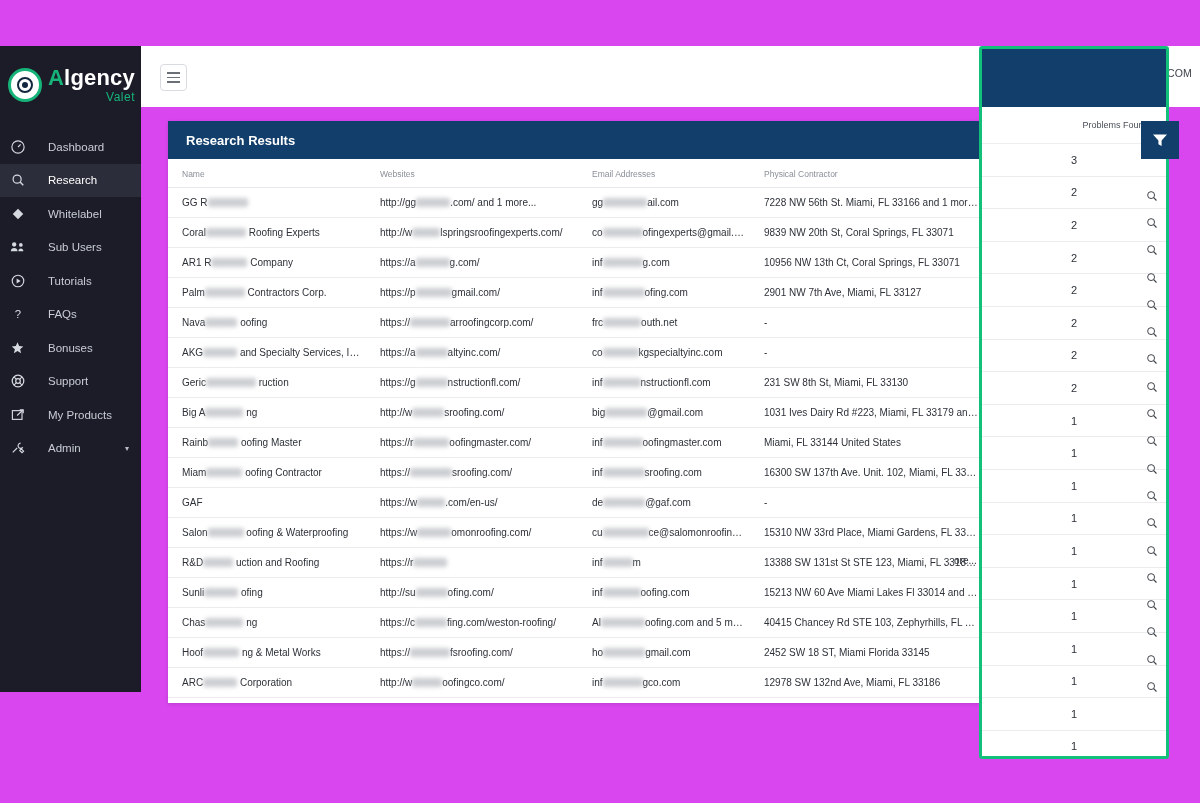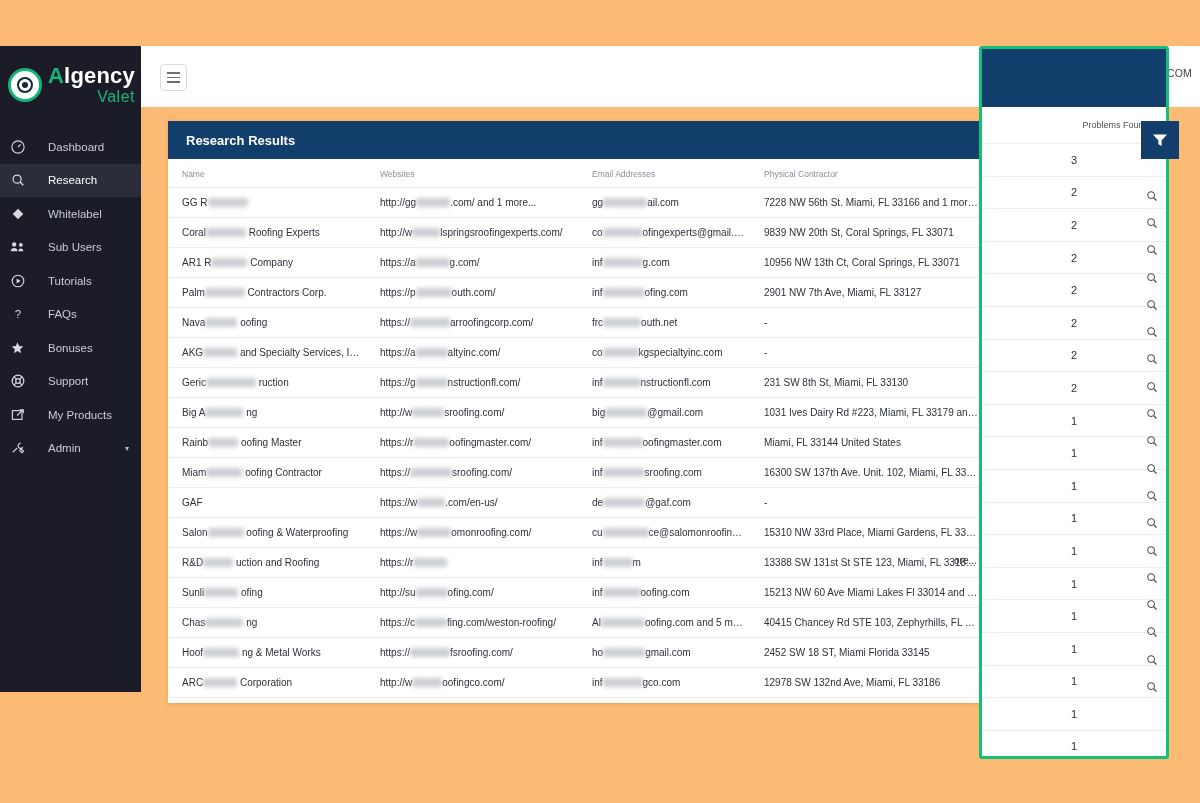--- a/index.html
+++ b/index.html
@@ -6,21 +6,21 @@
   html, body {
     margin: 0; padding: 0;
     width: 1200px; height: 803px;
     background: #ffffff;
     font-family: "Liberation Sans", sans-serif;
     overflow: hidden;
   }
   #app {
     position: relative;
     width: 1200px; height: 803px;
-    background: #fdba74;
+    background: #d946ef;
   }
 
   
   .sidebar {
     position: absolute;
     left: 0; top: 46px;
     width: 141px; height: 646px;
     background: #1b1c28;
     color: #c9ccd4;
   }
@@ -55,21 +55,21 @@
   }
   .brand-text { line-height: 1; }
   .brand-main {
     font-size: 22px;
     font-weight: bold;
     color: #ffffff;
     letter-spacing: .2px;
   }
   .brand-main .accent { color: #17b47a; }
   .brand-sub {
-    font-size: 16px;
+    font-size: 12px;
     color: #17b47a;
     text-align: right;
     margin-top: 2px;
     letter-spacing: .5px;
   }
 
   .nav { margin-top: 6px; }
   .nav-item {
     display: flex;
     align-items: center;
@@ -405,21 +405,21 @@
             <td class="col-addr">9839 NW 20th St, Coral Springs, FL 33071</td>
           </tr>
           <tr>
             <td class="col-name"><span>AR1 R</span><span class="blur" style="width:36px"></span><span> Company</span></td>
             <td class="col-web"><span>https://a</span><span class="blur" style="width:34px"></span><span>g.com/</span></td>
             <td class="col-mail"><span>inf</span><span class="blur" style="width:40px"></span><span>g.com</span></td>
             <td class="col-addr">10956 NW 13th Ct, Coral Springs, FL 33071</td>
           </tr>
           <tr>
             <td class="col-name"><span>Palm</span><span class="blur" style="width:40px"></span><span> Contractors Corp.</span></td>
-            <td class="col-web"><span>https://p</span><span class="blur" style="width:36px"></span><span>outh.com/</span></td>
+            <td class="col-web"><span>https://p</span><span class="blur" style="width:36px"></span><span>gmail.com/</span></td>
             <td class="col-mail"><span>inf</span><span class="blur" style="width:42px"></span><span>ofing.com</span></td>
             <td class="col-addr">2901 NW 7th Ave, Miami, FL 33127</td>
           </tr>
           <tr>
             <td class="col-name"><span>Nava</span><span class="blur" style="width:32px"></span><span> oofing</span></td>
             <td class="col-web"><span>https://</span><span class="blur" style="width:40px"></span><span>arroofingcorp.com/</span></td>
             <td class="col-mail"><span>frc</span><span class="blur" style="width:38px"></span><span>outh.net</span></td>
             <td class="col-addr">-</td>
           </tr>
           <tr>

